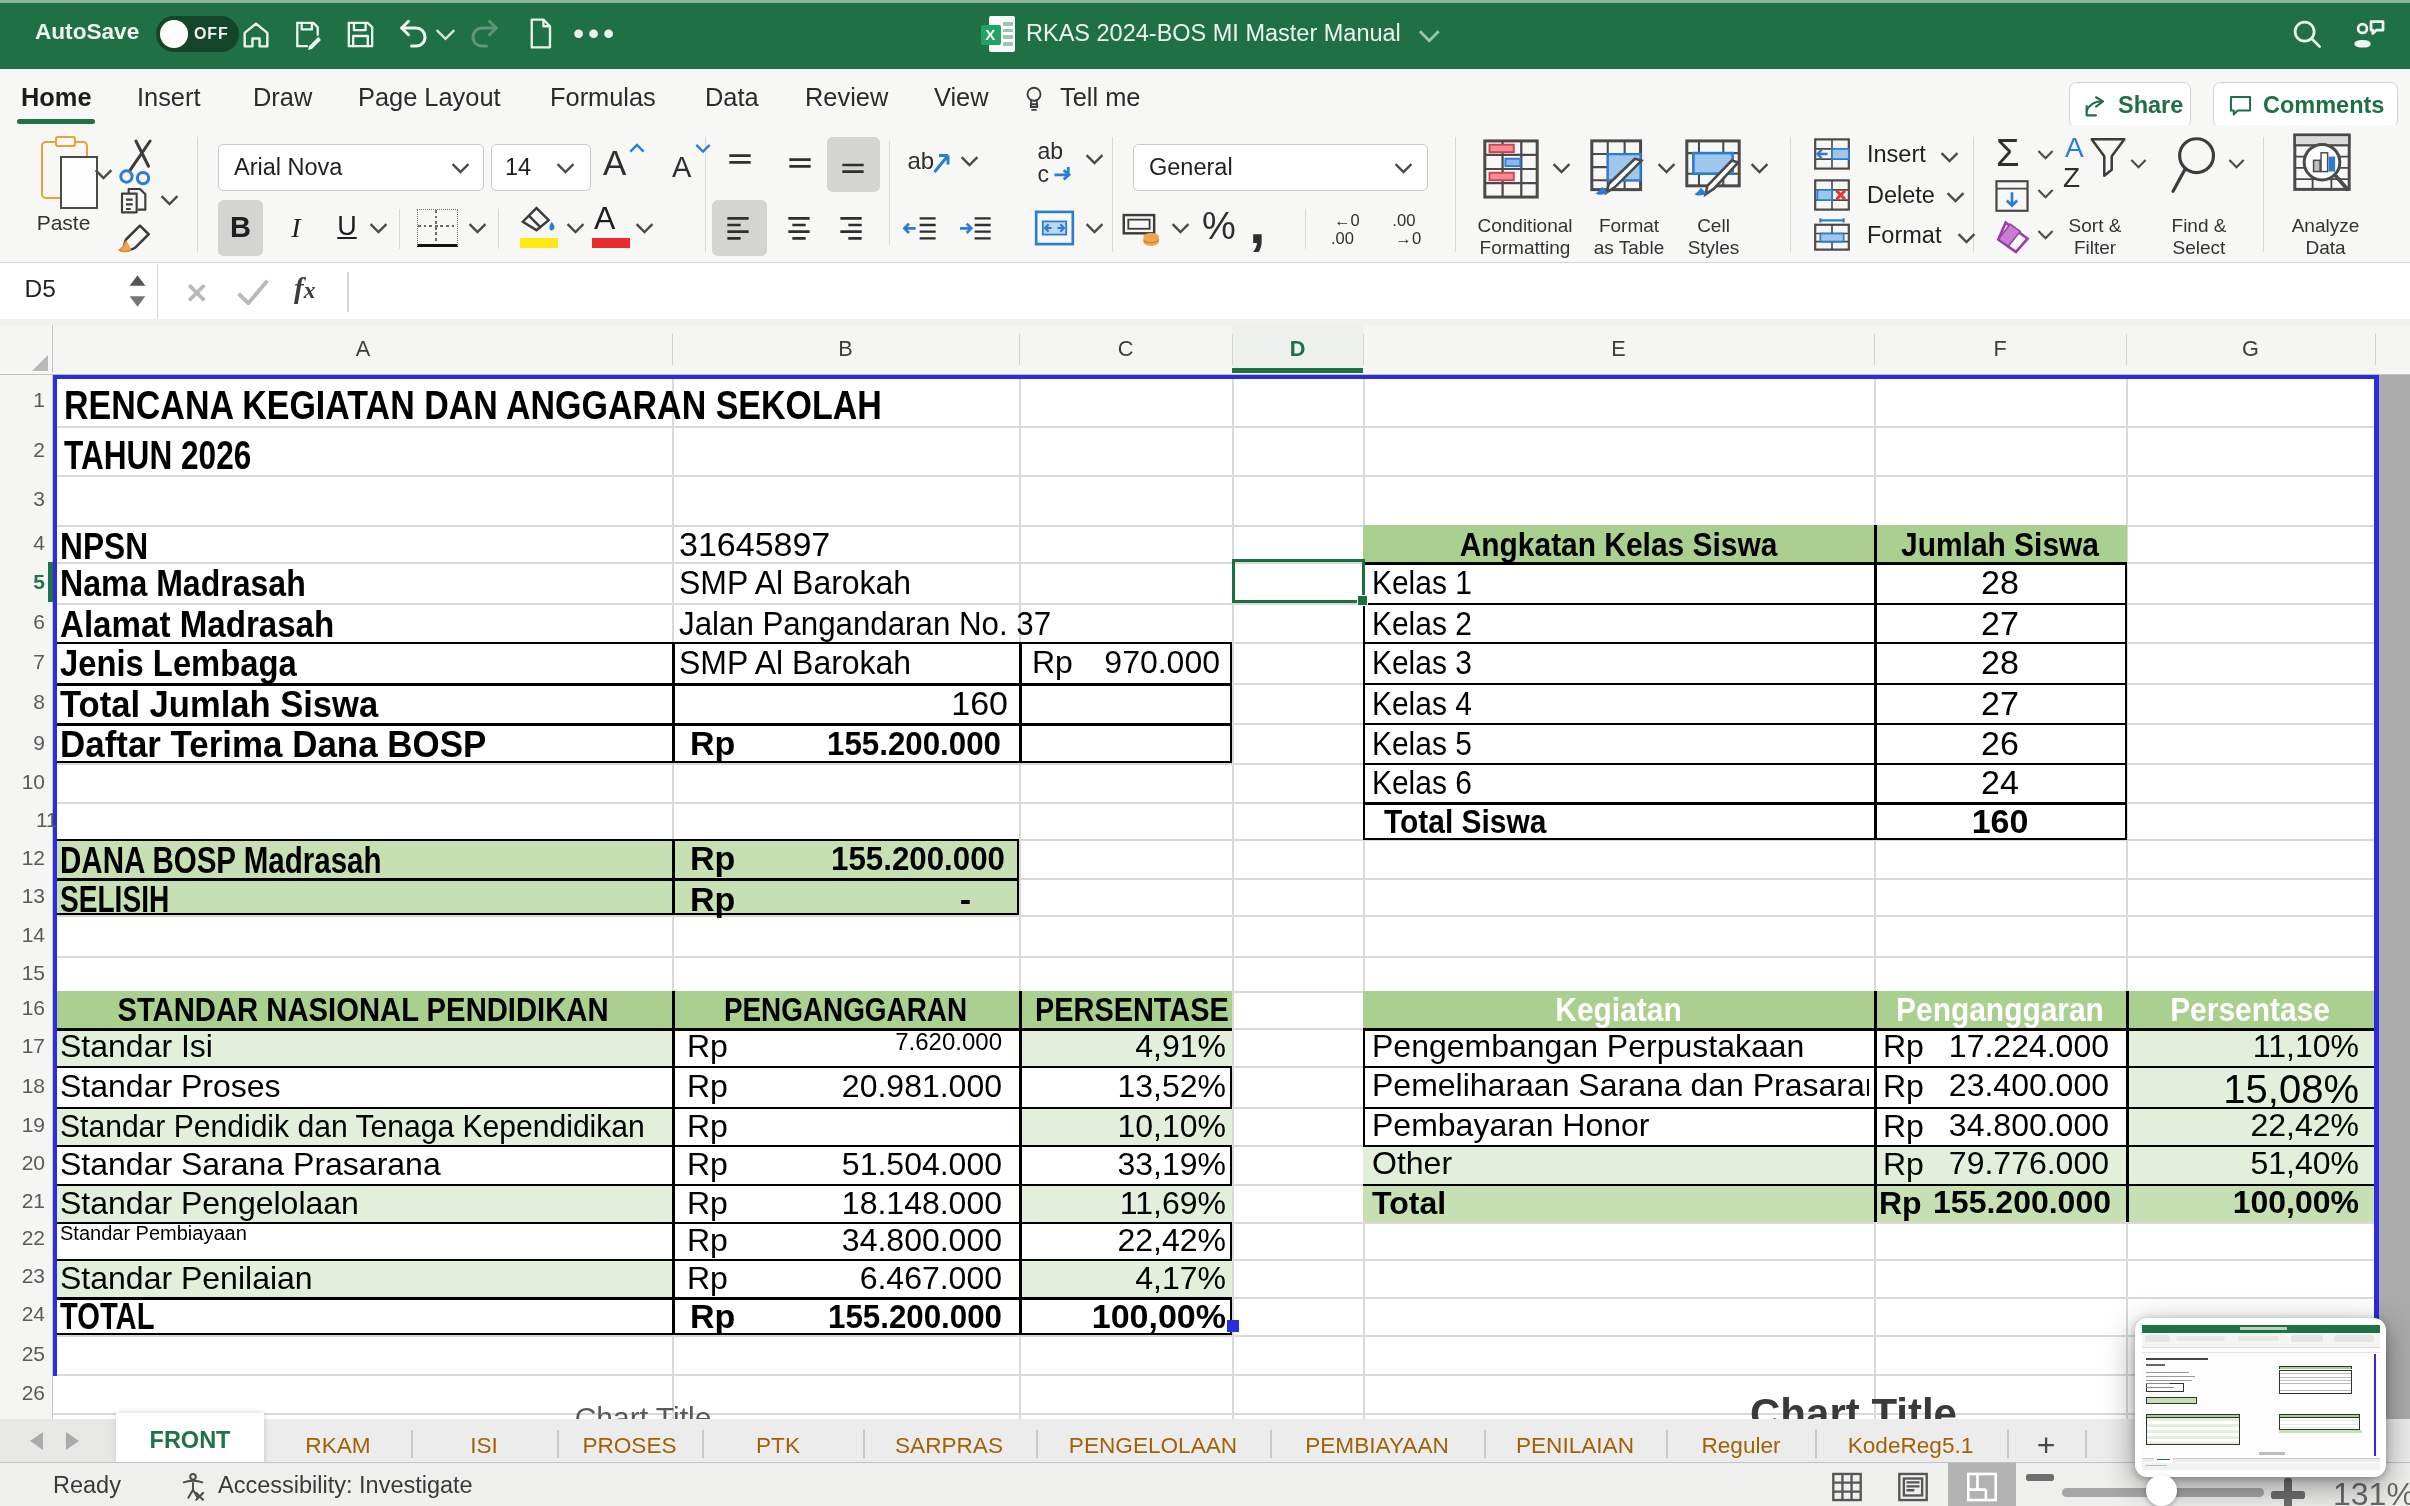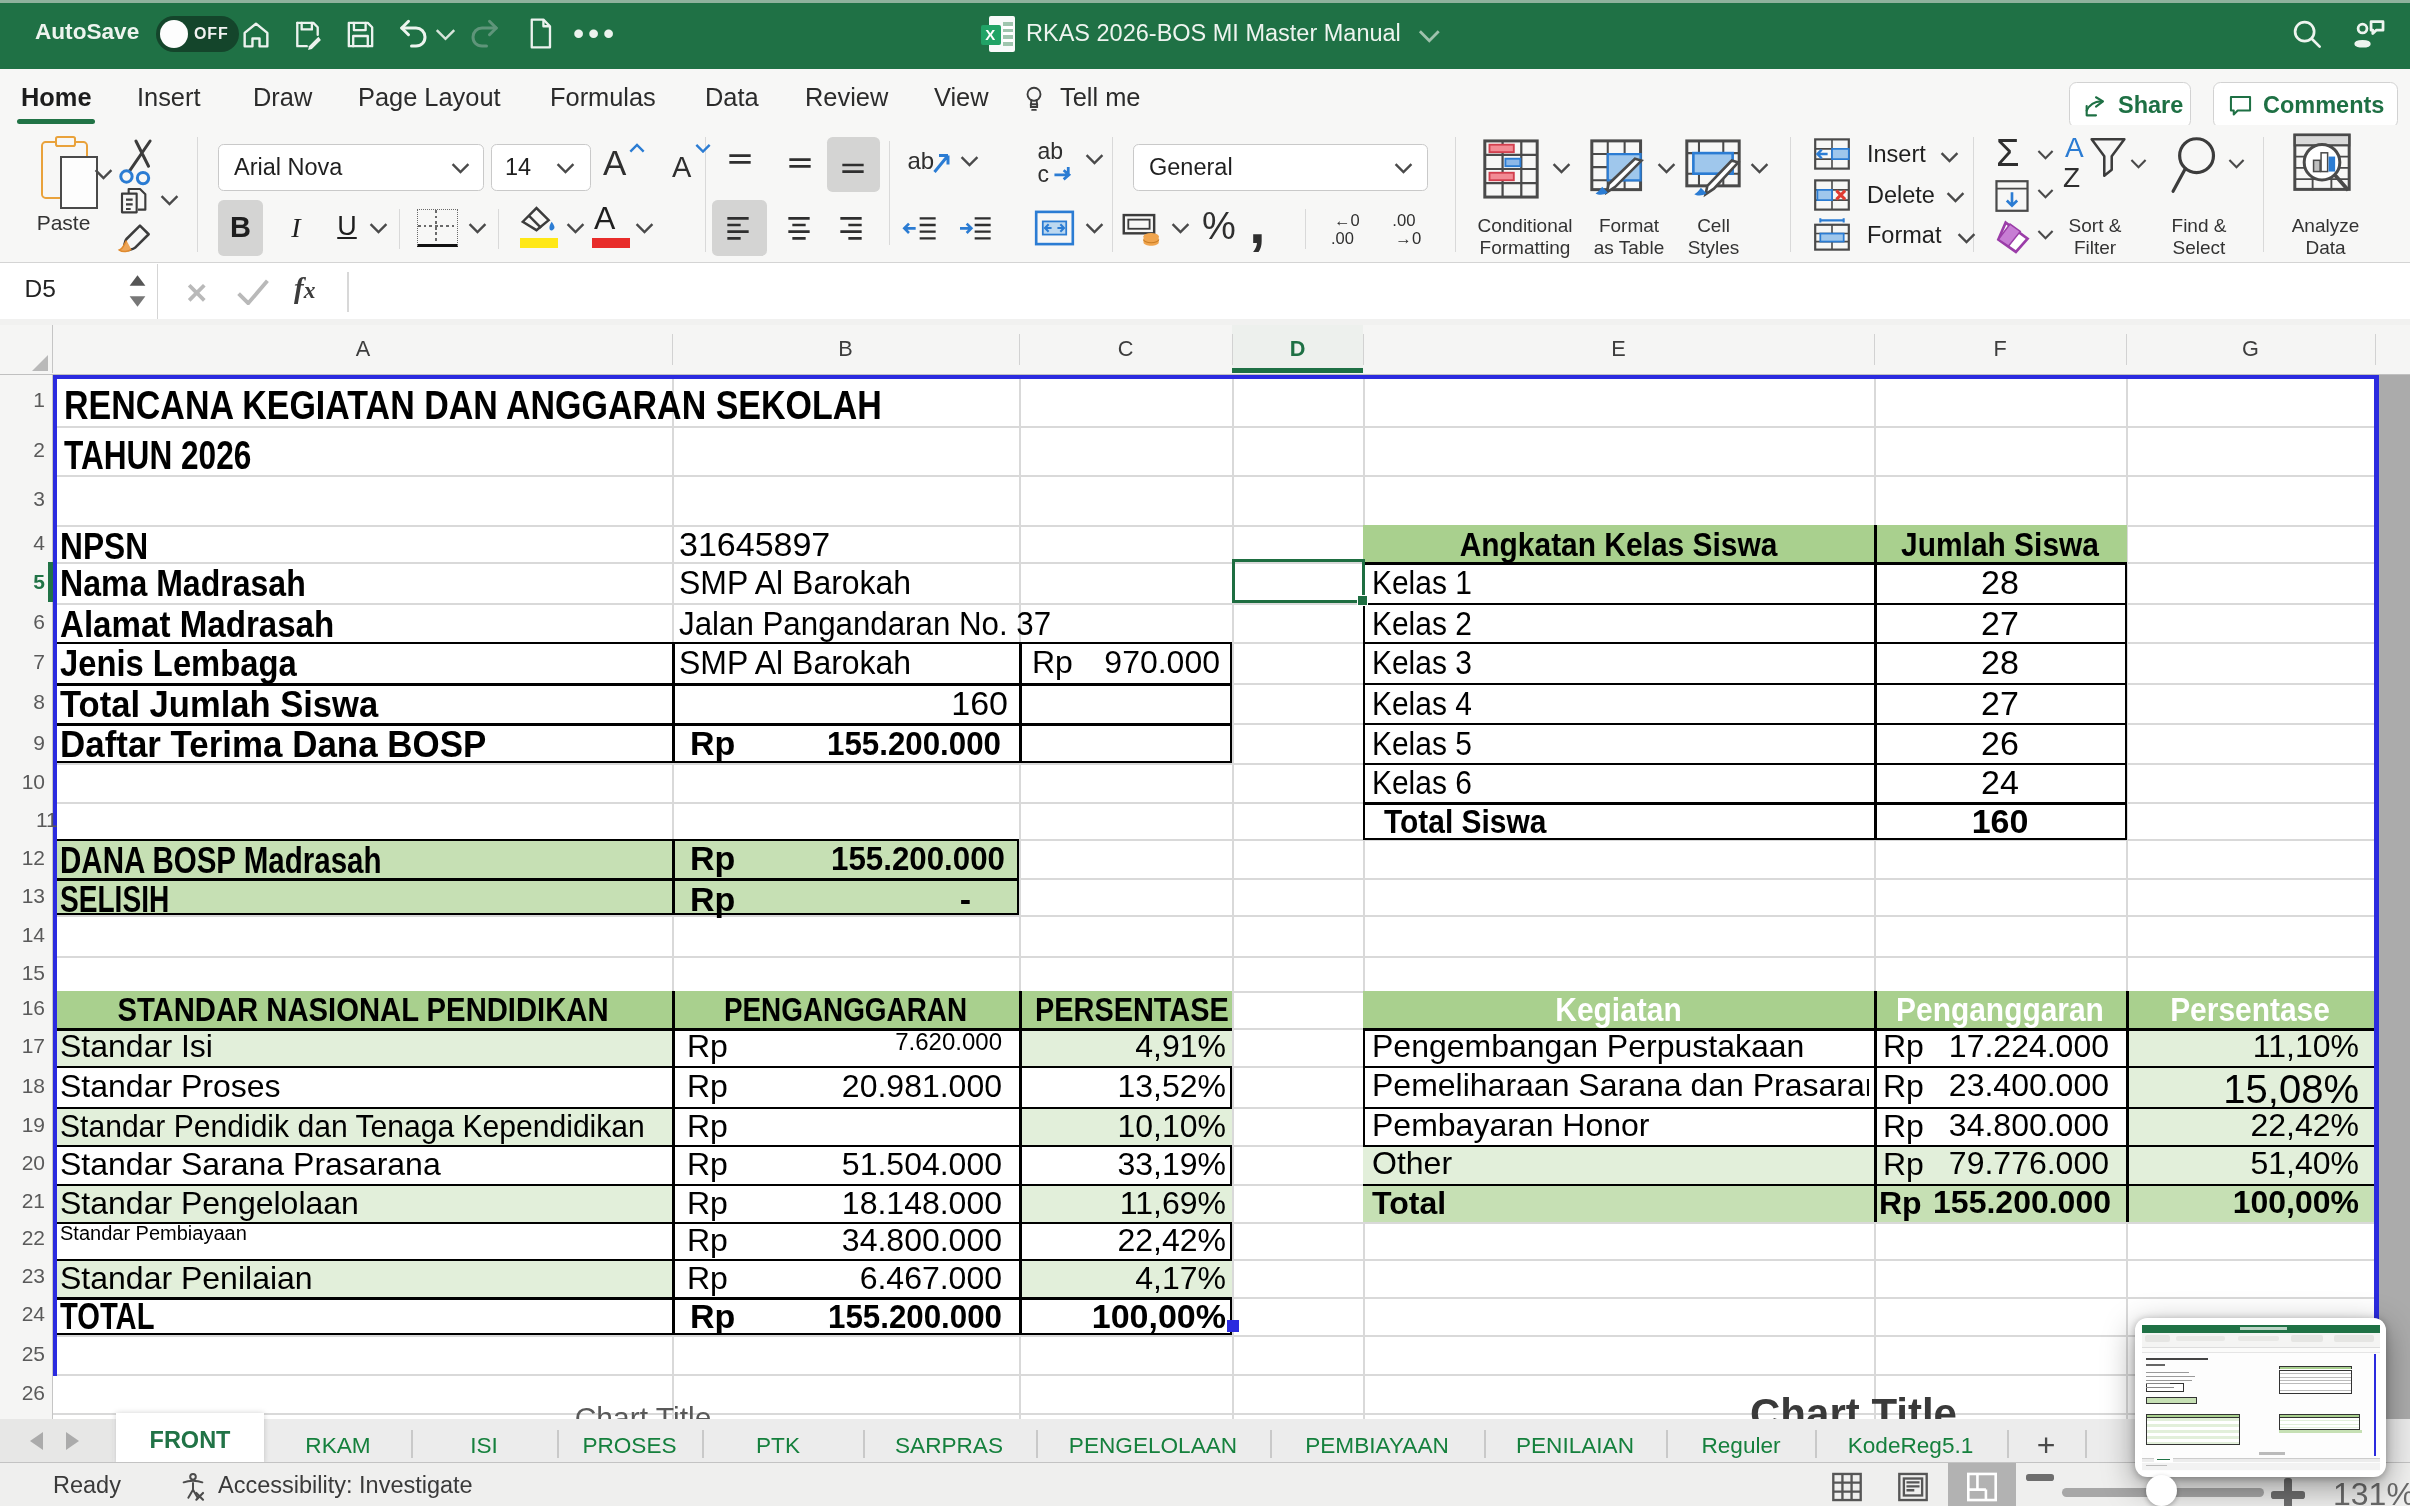--- a/index.html
+++ b/index.html
@@ -24,21 +24,21 @@
   .cdiv { position:absolute; top:9.4px; height:31px; width:0.9px; background:#d2d2d2; }
   
   #grid { left:0; top:375px; width:2411px; height:1044px; background:#fff; overflow:hidden; }
   .hl { position:absolute; left:53px; width:2326px; height:1.9px; background:#d9d9d9; }
   .vl { position:absolute; top:0; width:1.9px; height:1044px; background:#d9d9d9; }
   .rnum { position:absolute; left:0; width:45px; text-align:right; font-size:21px; color:#5a5a5a; }
   .cell { position:absolute; white-space:nowrap; }
   .b { font-weight:bold; }
   
   #tabbar { left:0; top:1419px; width:2411px; height:43px; background:#ececec; }
-  .stab { position:absolute; top:6.6px; height:39px; line-height:39px; font-size:22.6px; color:#15803d; text-align:center; }
+  .stab { position:absolute; top:6.6px; height:39px; line-height:39px; font-size:22.6px; color:#a16207; text-align:center; }
   .stdiv { position:absolute; top:11.3px; height:28px; width:1.9px; background:#c9c9c9; }
   
   #statusbar { left:0; top:1462px; width:2411px; height:44px; background:#efefee; border-top:1.9px solid #c3c3c3; }
 </style>
 </head>
 <body>
 <div class="abs" id="titlebar">
   <div class="topedge"></div>
   <div class="abs tb-txt" style="left:35px;top:19px;font-size:22.6px;font-weight:bold;">AutoSave</div>
   <div class="abs" style="left:156px;top:16px;width:83px;height:36px;border-radius:18px;background:#14452b;">
@@ -75,21 +75,21 @@
       <path d="M14 2.5V7h4.5"></path>
     </svg>
   <div class="abs tb-txt" style="left:573px;top:15px;font-size:32px;letter-spacing:3.8px;color:#ecf2ee;">•••</div>
 
   <div class="abs" style="left:981px;top:16px;width:36px;height:38px;">
     <div class="abs" style="left:7.5px;top:0;width:26px;height:36px;background:#f8fafa;border-radius:1.9px;"></div>
     <div class="abs" style="left:21.7px;top:5.6px;width:10.4px;height:24.5px;background:repeating-linear-gradient(#9fc5ae 0 3.8px,#fff 3.8px 6.6px);"></div>
     <div class="abs" style="left:0px;top:8.5px;width:20px;height:20px;background:#21a366;border-radius:1.9px;"></div>
     <div class="abs" style="left:4.2px;top:10.4px;color:#fff;font-size:15px;font-weight:bold;">X</div>
   </div>
-  <div class="abs tb-txt" style="left:1026px;top:20px;font-size:23.5px;font-weight:500;color:#eef4ef;">RKAS 2026-BOS MI Master Manual</div>
+  <div class="abs tb-txt" style="left:1026px;top:20px;font-size:23.5px;font-weight:500;color:#eef4ef;">RKAS 2024-BOS MI Master Manual</div>
   <svg class="abs" style="left:1418px;top:29px;" width="22.6" height="14" viewBox="0 0 12 7" fill="none" stroke="#9fc2ad" stroke-width="1.5">
       <path d="M1 1l5 5 5-5"></path>
     </svg>
   <svg class="abs" style="left:2288px;top:15px;" width="38" height="38" viewBox="0 0 24 24" fill="none" stroke="#eef4ef" stroke-width="1.7" stroke-linecap="round">
       <circle cx="10.5" cy="10.5" r="6"></circle>
       <path d="M15 15l5 5"></path>
     </svg>
   <svg class="abs" style="left:2348px;top:14px;" width="41" height="41" viewBox="0 0 24 24" fill="none" stroke="#eef4ef" stroke-width="1.6" stroke-linejoin="round" stroke-linecap="round">
       <circle cx="8.5" cy="8.5" r="2.6"></circle>
       <path d="M4.5 17.5c0-2 8-2 8 0 0 1.8-8 1.8-8 0z" fill="#eef4ef"></path>

